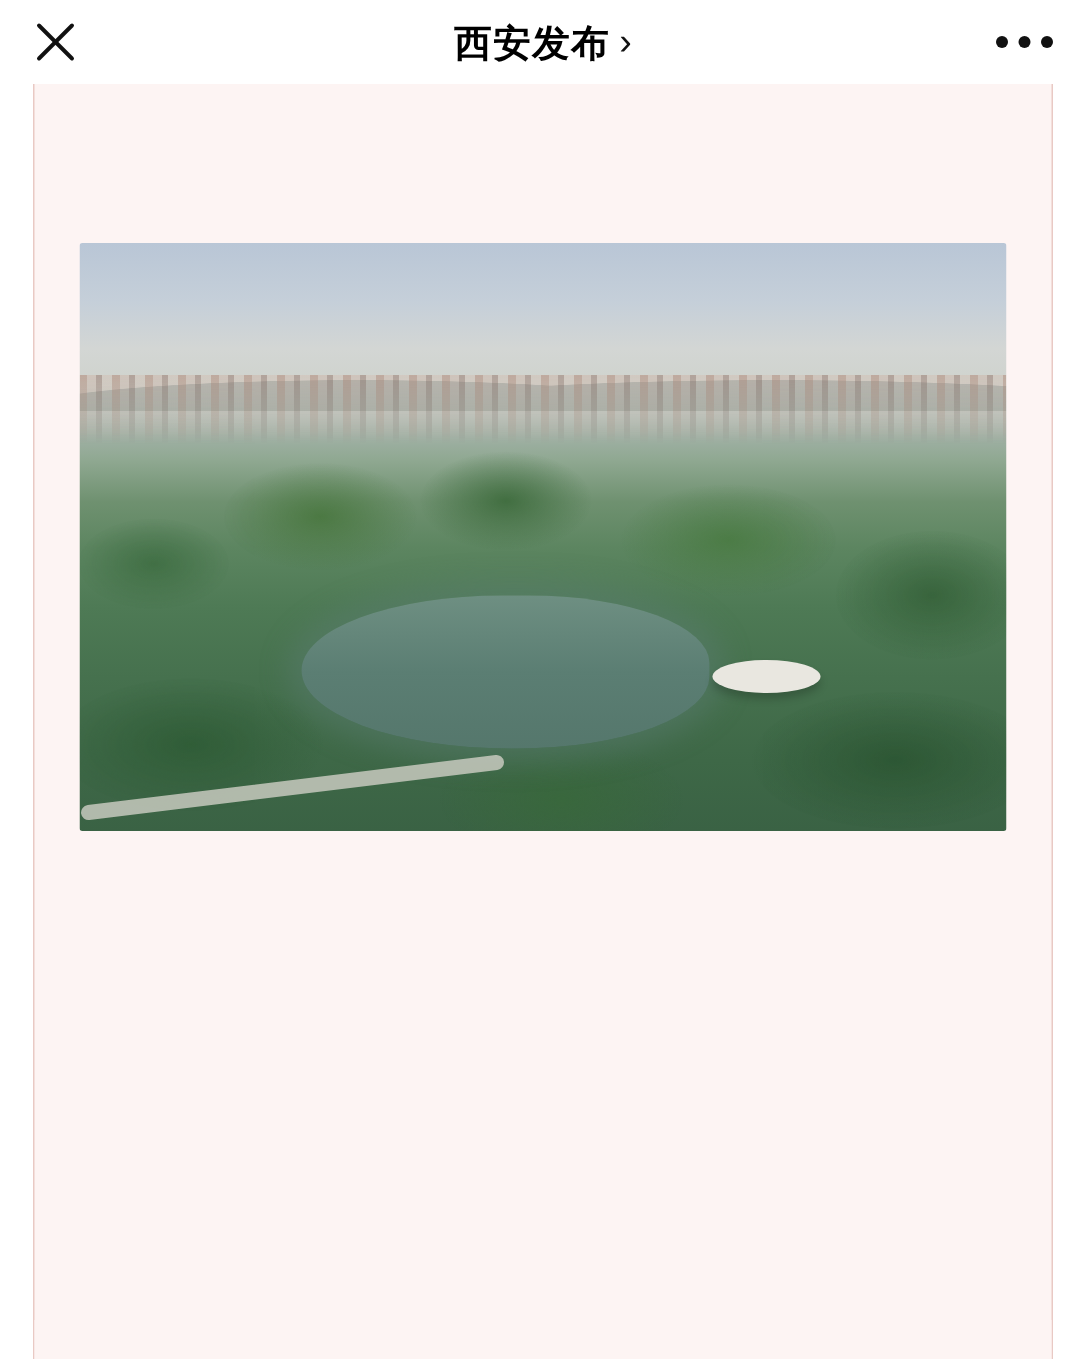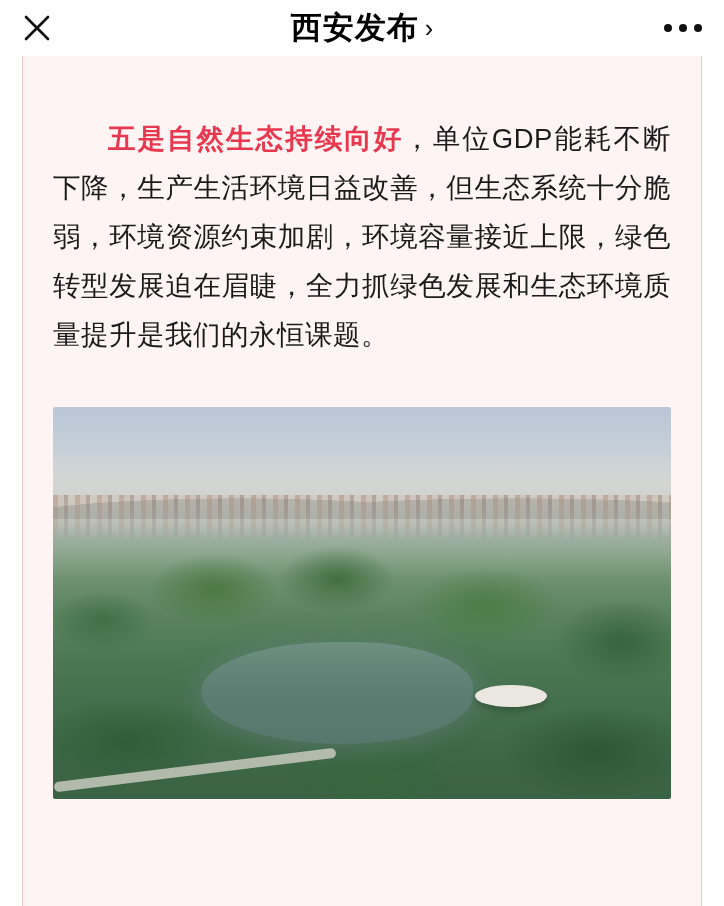--- a/index.html
+++ b/index.html
@@ -35,21 +35,21 @@
   }
   .close-btn svg { display: block; }
 
   .title-wrap {
     display: flex;
     align-items: center;
     gap: 6px;
     cursor: pointer;
   }
   .title-text {
-    font-size: 31px;
+    font-size: 25px;
     font-weight: bold;
     color: #000000;
     letter-spacing: 1px;
   }
   .title-chevron {
     font-size: 25px;
     color: #111111;
     font-weight: 300;
     line-height: 1;
     margin-top: 1px;
@@ -241,23 +241,20 @@
   <div class="more-btn">
     <i></i>
     <i></i>
     <i></i>
   </div>
 </div>
 
 <div class="article">
   <div class="card">
 
-    <p class="para">
-      <span class="hl">五是自然生态持续向好</span><span>，单位GDP能耗不断下降，生产生活环境日益改善，但生态系统十分脆弱，环境资源约束加剧，环境容量接近上限，绿色转型发展迫在眉睫，全力抓绿色发展和生态环境质量提升是我们的永恒课题。</span>
-    </p>
 
     <div class="photo-wrap">
       <div class="photo">
         <div class="hills"></div>
         <div class="city"></div>
         <div class="trees"></div>
         <div class="lake"></div>
         <div class="pavilion"></div>
         <div class="path"></div>
       </div>

